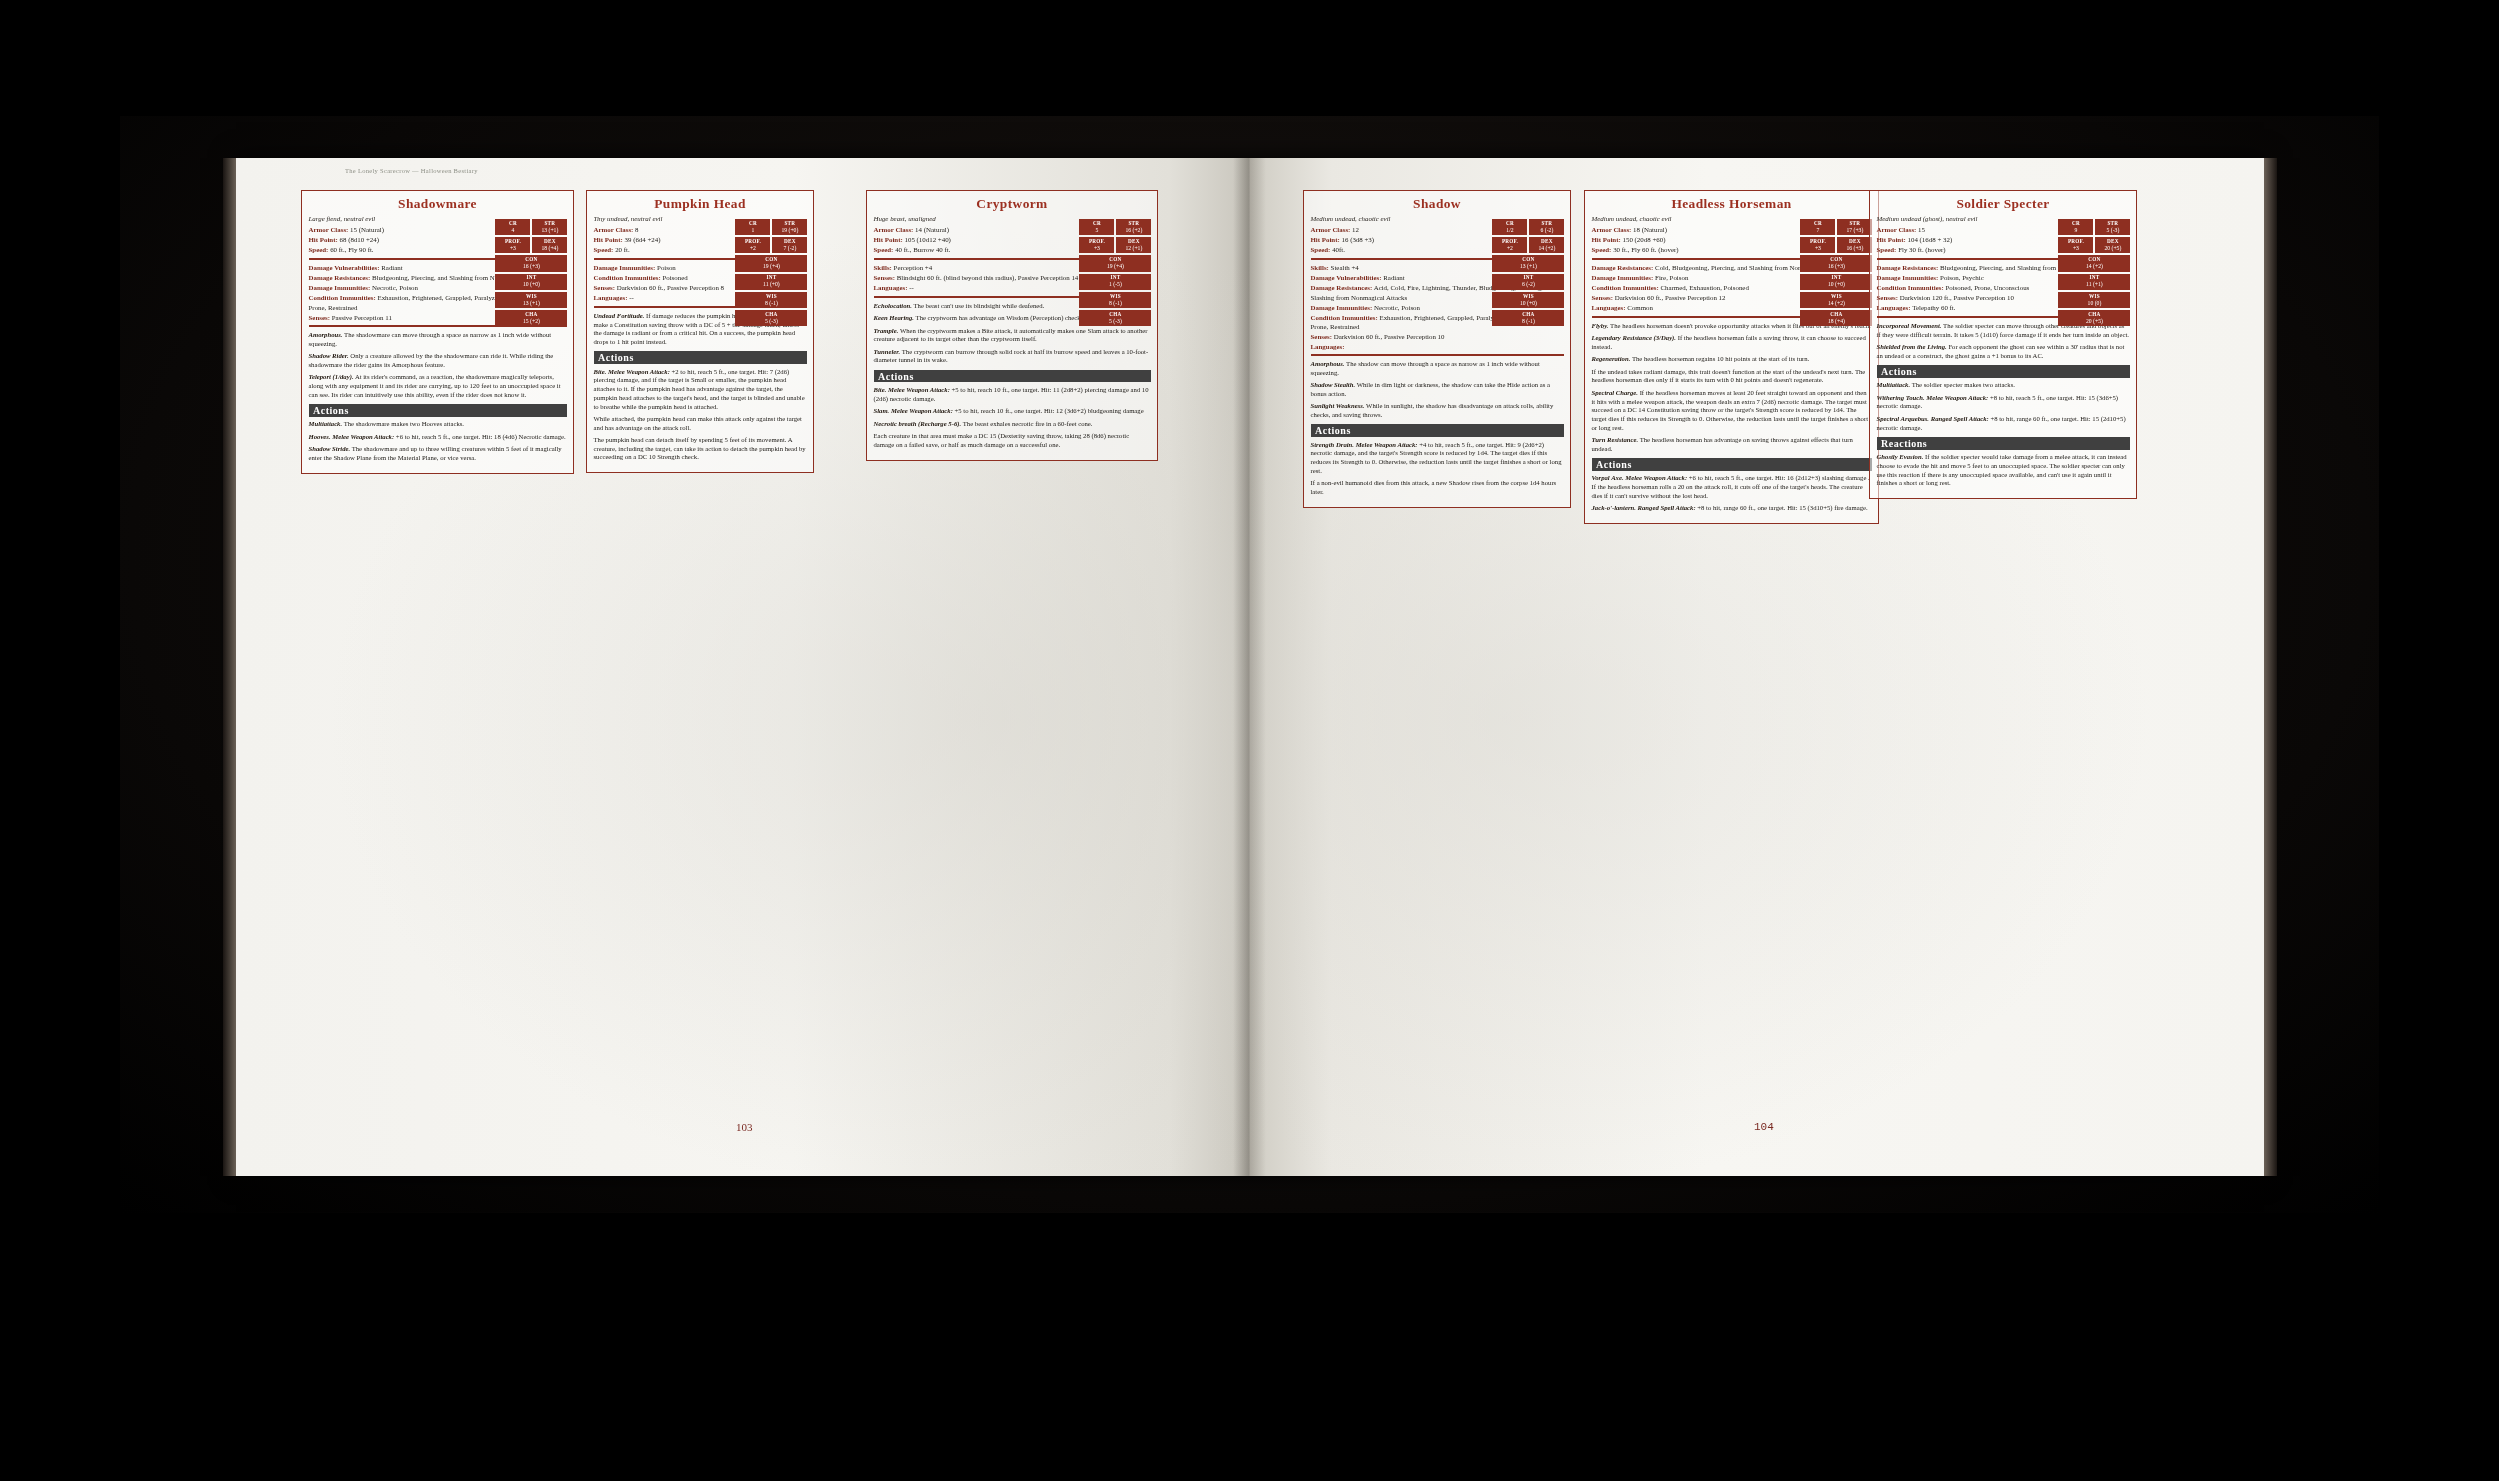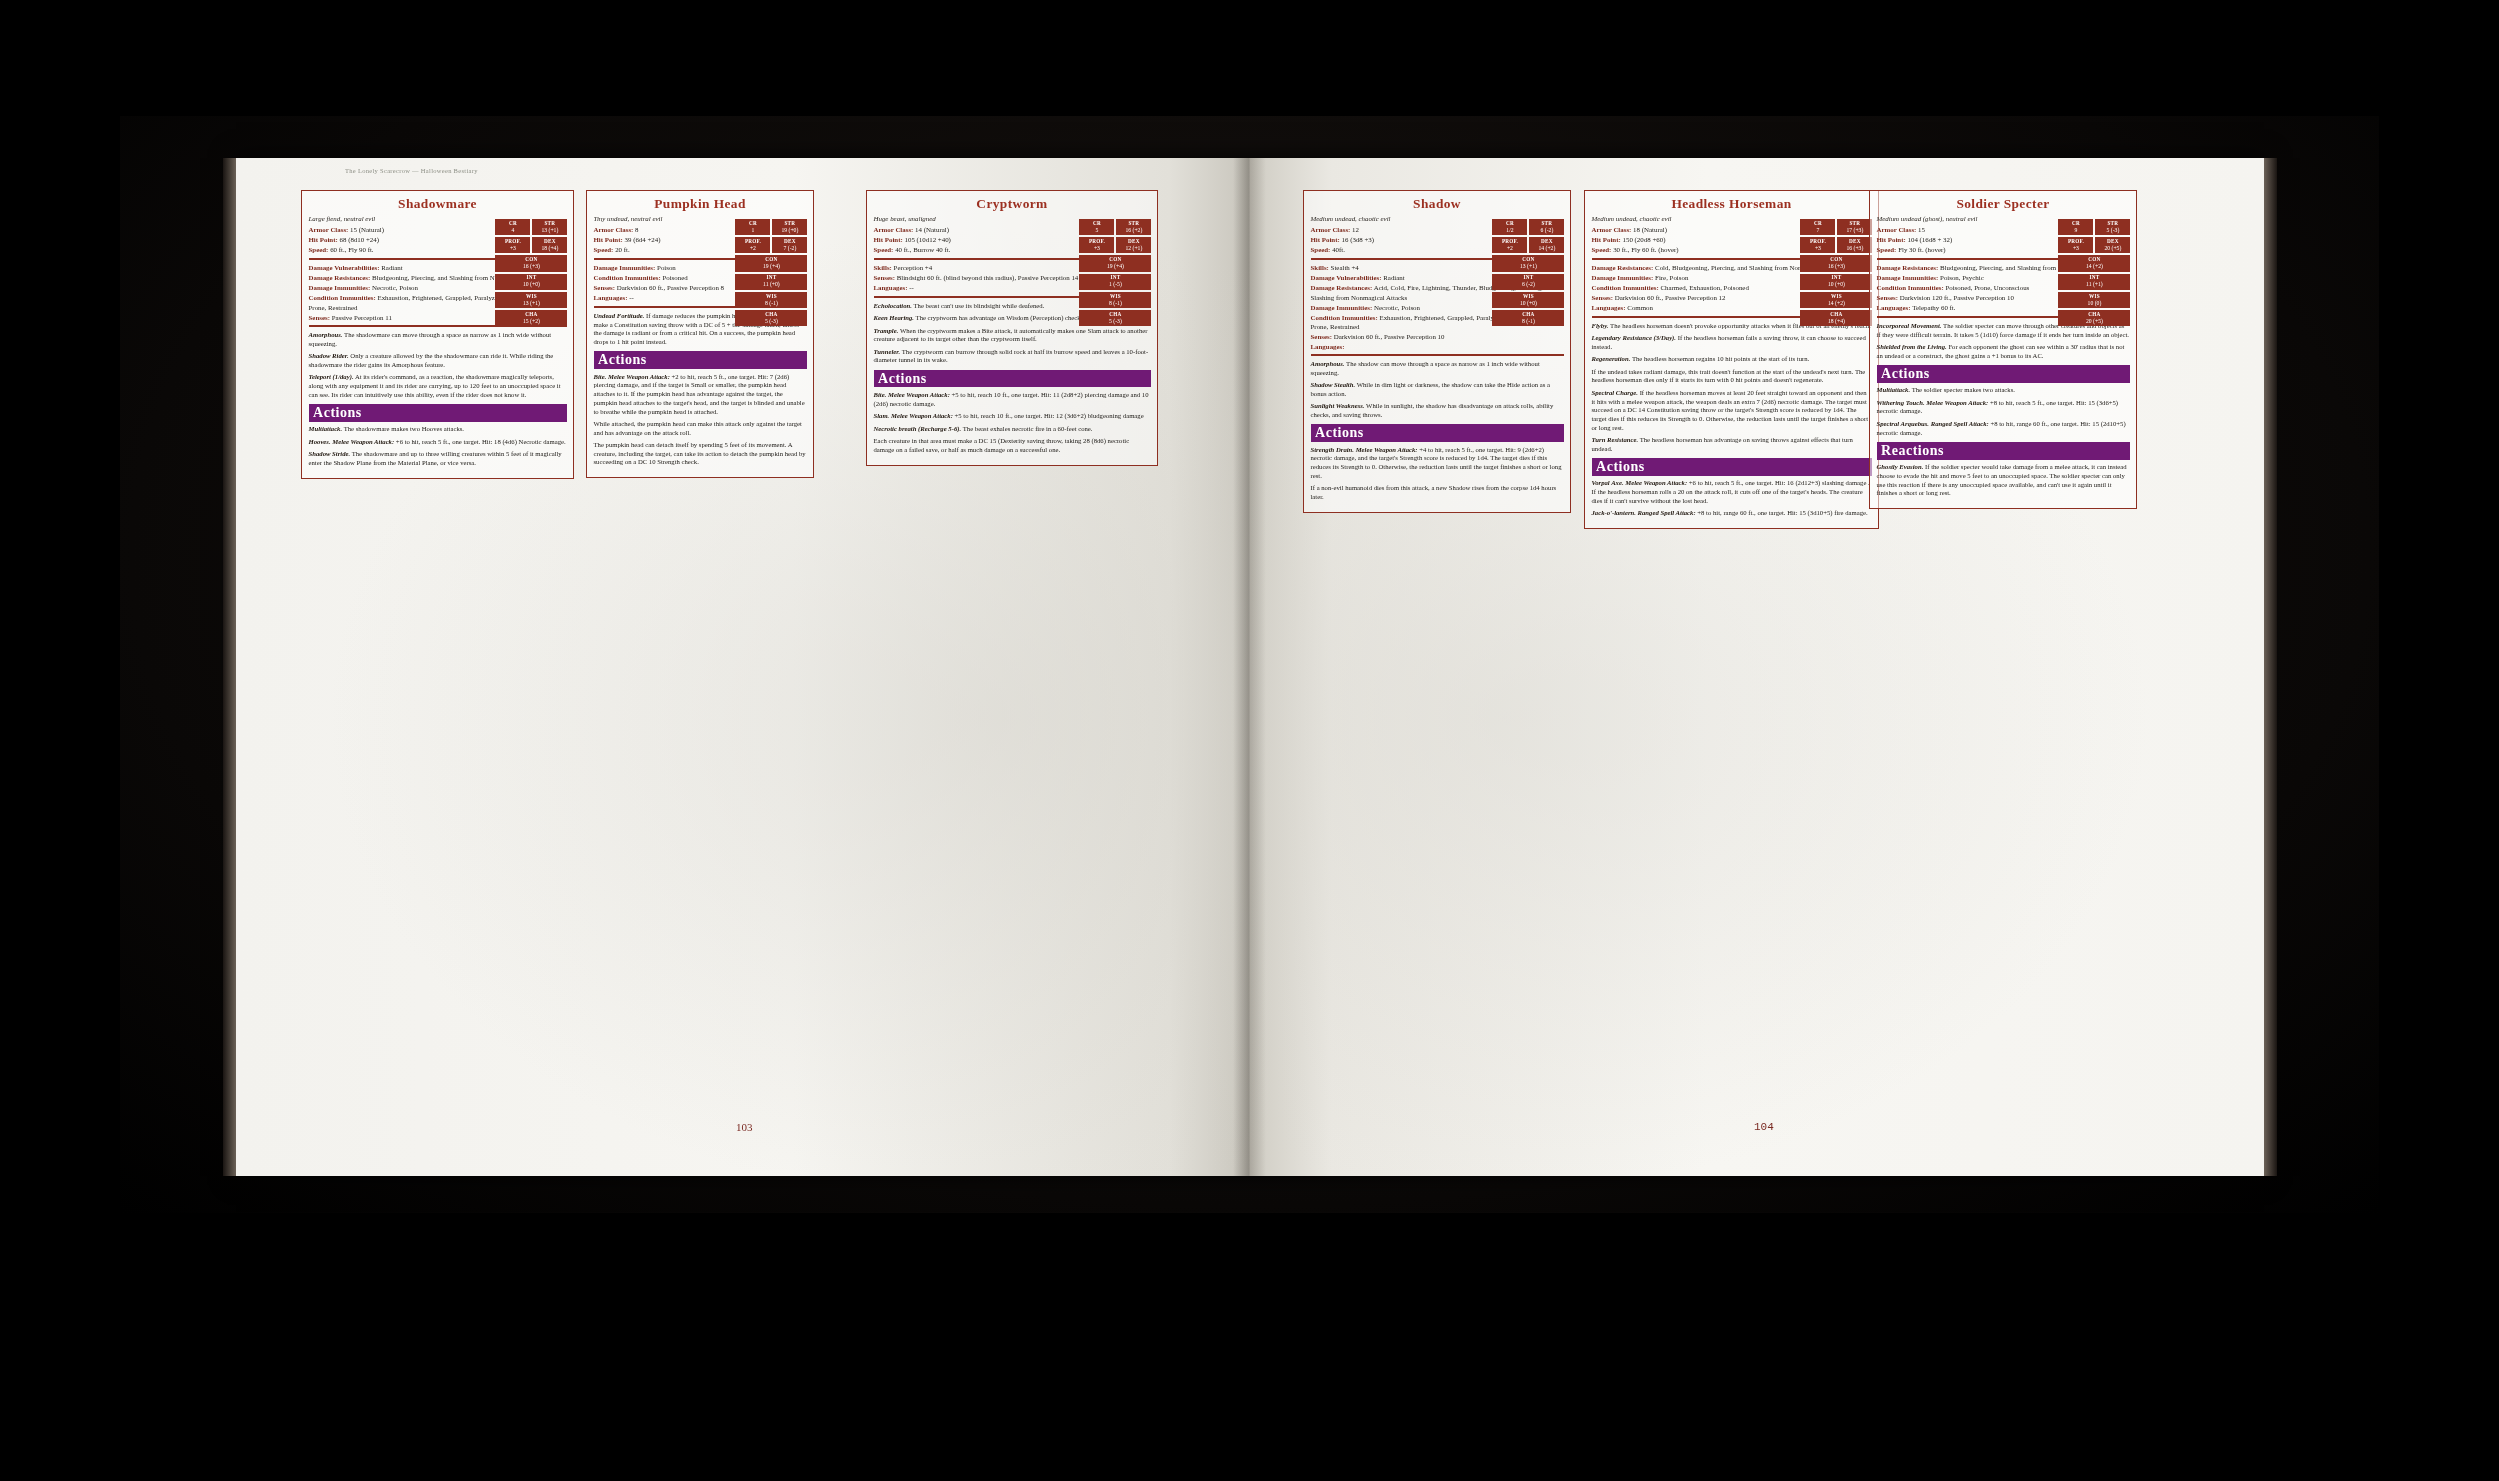--- a/index.html
+++ b/index.html
@@ -30,21 +30,21 @@
   .folio{position:absolute;font-size:11px;color:#7a2a22;font-family:"Liberation Serif",serif;}
 
   
   .block{position:absolute;border:1.9px solid #8e2f21;background:rgba(255,255,255,.55);
          box-sizing:border-box;padding:4.6px 6.5px 6.5px 6.5px;}
   .bname{text-align:center;color:#9c3021;font-size:13.4px;font-weight:bold;letter-spacing:0.4px;margin:0.9px 0 2.8px;}
   .btype{font-style:italic;font-size:6.9px;color:#2a2520;margin-bottom:2.8px;}
   .bline{font-size:6.9px;color:#1d1a16;line-height:1.32;margin:0 0 0.9px;}
   .bline b{color:#7d2a1d;}
   .hr{height:1.9px;background:#8e2f21;margin:3.7px 0 3.7px;}
-  .sect{background:#701a75;color:#fff;font-size:14px;font-weight:bold;letter-spacing:0.5px;
+  .sect{background:#404040;color:#fff;font-size:10px;font-weight:bold;letter-spacing:0.5px;
         padding:0.9px 4.6px;margin:4.6px 0 3.7px;}
   .trait{font-size:6.7px;color:#1d1a16;line-height:1.3;margin-bottom:3.7px;}
   .trait i{color:#20170f;}
   .trait b{color:#20170f;}
   .body-left{padding-right:80px;}
 
   
   .mini{position:absolute;right:5.6px;top:28px;width:72px;font-size:5.6px;color:#fff;text-align:center;}
   .mini .row{display:flex;gap:1.9px;margin-bottom:1.9px;}
   .mini .cell{background:#8e2f21;border:0.9px solid #8e2f21;padding:0.9px 0;flex:1;line-height:1.15;}

